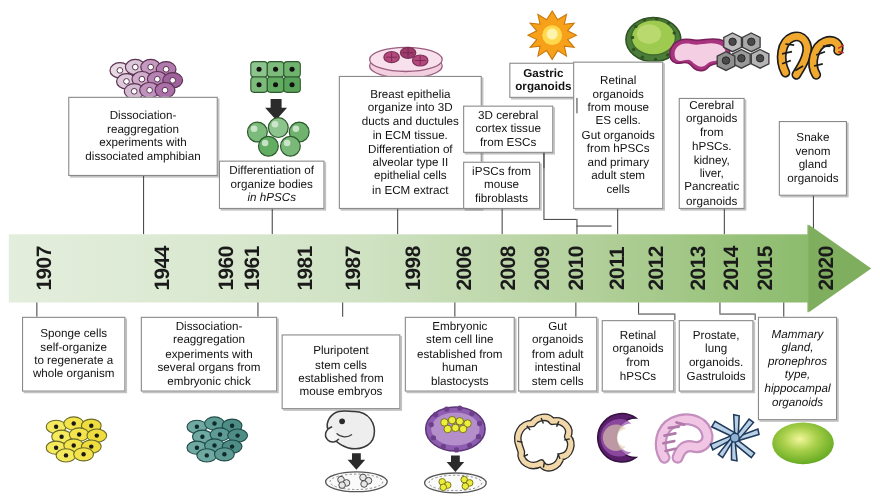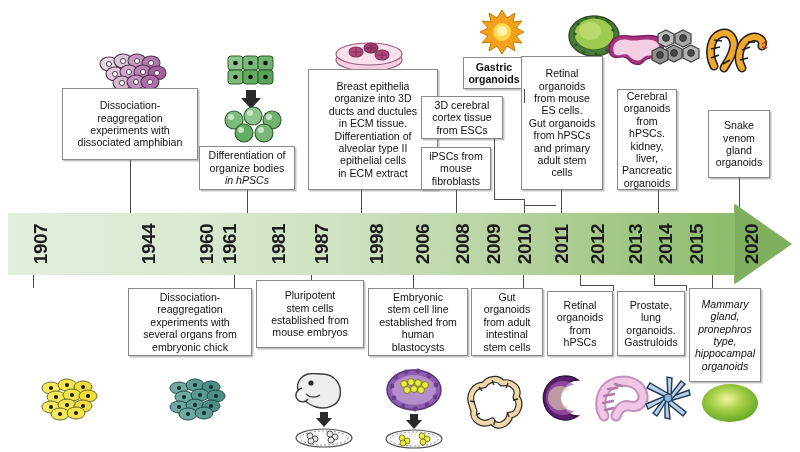--- a/index.html
+++ b/index.html
@@ -367,32 +367,40 @@
   <div class="tick" style="left:413px;top:275px;height:13px;"></div>
   <div class="tick" style="left:523px;top:275px;height:13px;"></div>
   <div class="elbow-v" style="left:580px;top:275px;height:10px;"></div>
   <div class="elbow-h" style="left:580px;top:285px;width:33px;"></div>
   <div class="elbow-v" style="left:613px;top:285px;height:6px;"></div>
   <div class="elbow-v" style="left:654px;top:275px;height:10px;"></div>
   <div class="elbow-h" style="left:654px;top:285px;width:32px;"></div>
   <div class="elbow-v" style="left:686px;top:285px;height:6px;"></div>
   <div class="tick" style="left:712px;top:275px;height:13px;"></div>
 
+  <div class="box" style="left:20px;top:288px;width:94px;height:68px;">
+    <span>
+      <span>Sponge cells</span>
+      <span>self-organize</span>
+      <span>to regenerate a</span>
+      <span>whole organism</span>
+    </span>
+  </div>
 
   <div class="box" style="left:128px;top:288px;width:124px;height:68px;">
     <span>
       <span>Dissociation-</span>
       <span>reaggregation</span>
       <span>experiments with</span>
       <span>several organs from</span>
       <span>embryonic chick</span>
     </span>
   </div>
 
-  <div class="box" style="left:256px;top:280px;width:108px;height:68px;">
+  <div class="box" style="left:256px;top:304px;width:108px;height:68px;">
     <span>
       <span>Pluripotent</span>
       <span>stem cells</span>
       <span>established from</span>
       <span>mouse embryos</span>
     </span>
   </div>
 
   <div class="box" style="left:368px;top:288px;width:100px;height:68px;">
     <span>

